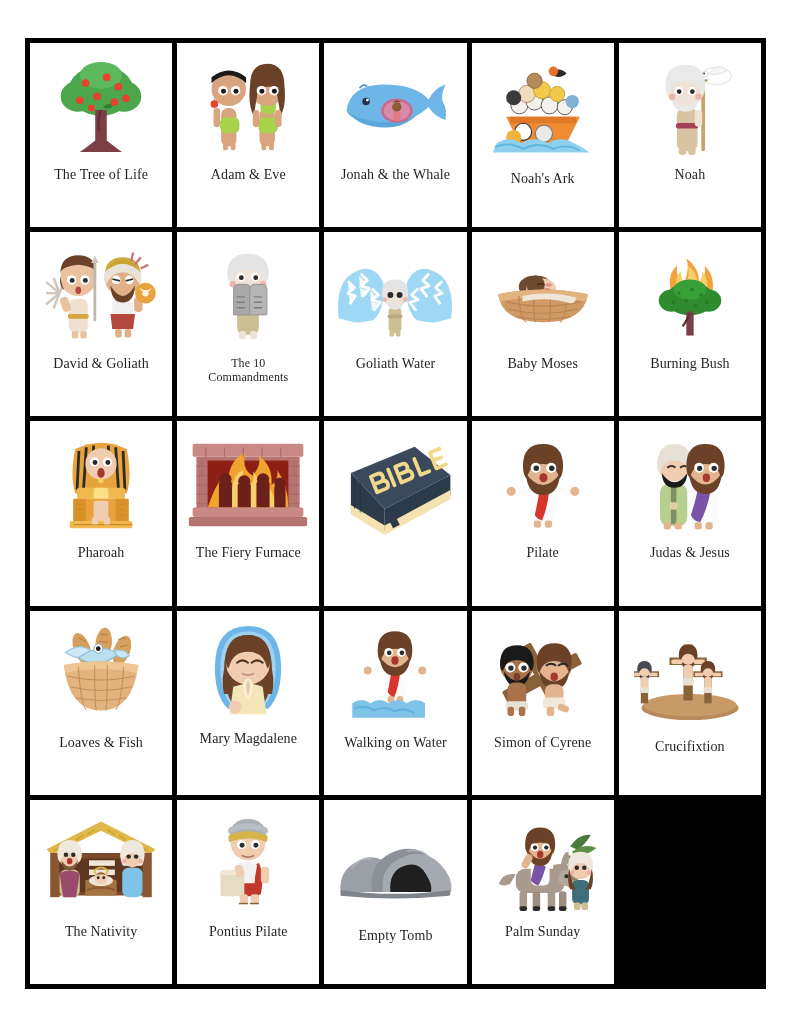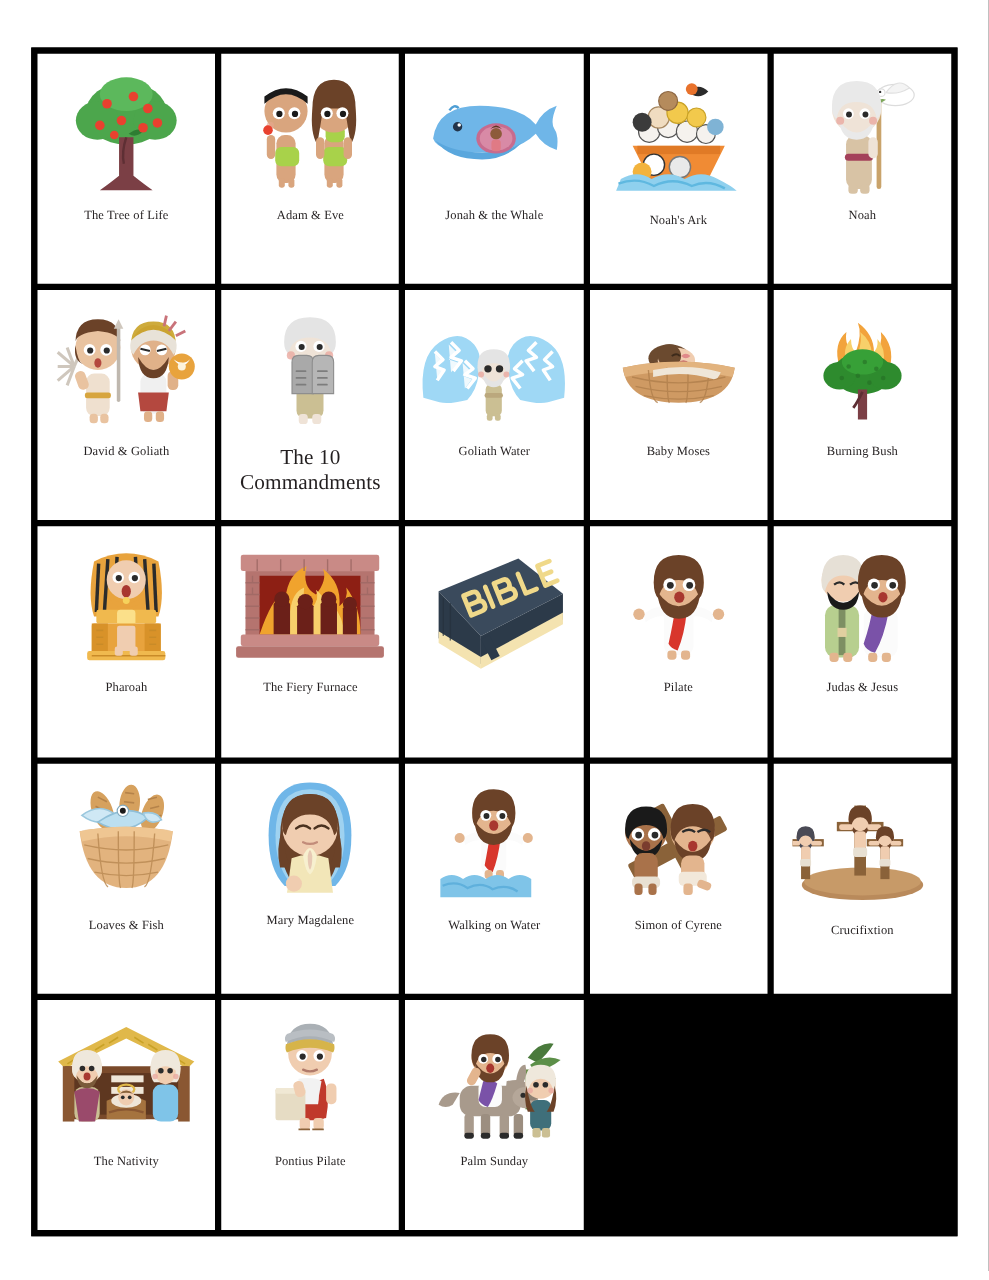--- a/index.html
+++ b/index.html
@@ -37,32 +37,32 @@
     height:108px;
     display:flex;
     align-items:center;
     justify-content:center;
     margin-top:6px;
     flex:0 0 auto;
   }
   .art svg{display:block;max-width:100%;max-height:100%;}
   .caption{
     font-family:"Liberation Serif", serif;
-    font-size:10px;
+    font-size:14px;
     color:#231f20;
     text-align:center;
     line-height:1.18;
     letter-spacing:0.1px;
     margin-top:6px;
     padding:0 2px;
     width:100%;
     box-sizing:border-box;
     white-space:pre-line;
   }
-  .cap-tight{font-size:17px;}
+  .cap-tight{font-size:12px;}
   
   .push-1 .art{margin-top:10px;}
   .push-2 .art{margin-top:2px;}
 </style>
 </head>
 <body>
 
 <div id="sheet">
 
   <div class="cell">
@@ -776,20 +776,34 @@
         <rect x="53" y="88" width="9" height="10" rx="3" fill="#f0cdb0"></rect>
         <g stroke="#8a6239" stroke-width="1.6">
           <path d="M40 98 L50 98"></path>
             <path d="M52 98 L62 98"></path>
         </g>
       </svg>
     </div>
     <div class="caption">Pontius Pilate</div>
   </div>
 
+  <div class="cell push-1">
+    <div class="art">
+      <svg viewBox="0 0 130 80" width="120" height="76">
+        <path d="M6 66 q-2 -22 16 -32 q16 -10 30 -2 q14 8 12 34 Z" fill="#9aa0a6"></path>
+        <path d="M40 66 q-4 -30 20 -42 q26 -12 44 6 q20 16 18 36 Z" fill="#8b9197"></path>
+        <path d="M52 66 q-4 -28 22 -38 q24 -10 40 8 q14 14 12 30 Z" fill="#a4aab0"></path>
+        <path d="M60 66 q-2 -22 14 -28 q16 -6 24 8 q8 12 6 20 Z" fill="#1f1f1f"></path>
+        <path d="M6 64 q60 8 118 0 q2 4 0 6 q-60 6 -118 0 Z" fill="#7e848a"></path>
+        <path d="M18 40 q10 -12 22 -10" stroke="#b4bac0" stroke-width="2" fill="none" opacity=".7"></path>
+        <path d="M78 22 q16 -4 24 6" stroke="#b4bac0" stroke-width="2" fill="none" opacity=".7"></path>
+      </svg>
+    </div>
+    <div class="caption">Empty Tomb</div>
+  </div>
 
   <div class="cell">
     <div class="art">
       <svg viewBox="0 0 130 110" width="122" height="104">
         <g>
           <path d="M94 36 q10 -14 22 -12 q-6 10 -14 16 Z" fill="#4a7a3c"></path>
           <path d="M96 42 q14 -10 26 -4 q-10 8 -22 10 Z" fill="#5c8f48"></path>
           <path d="M96 50 q12 -4 22 4 q-12 4 -22 0 Z" fill="#4a7a3c"></path>
           <rect x="92" y="46" width="3" height="34" fill="#6b8f4a"></rect>
         </g>

